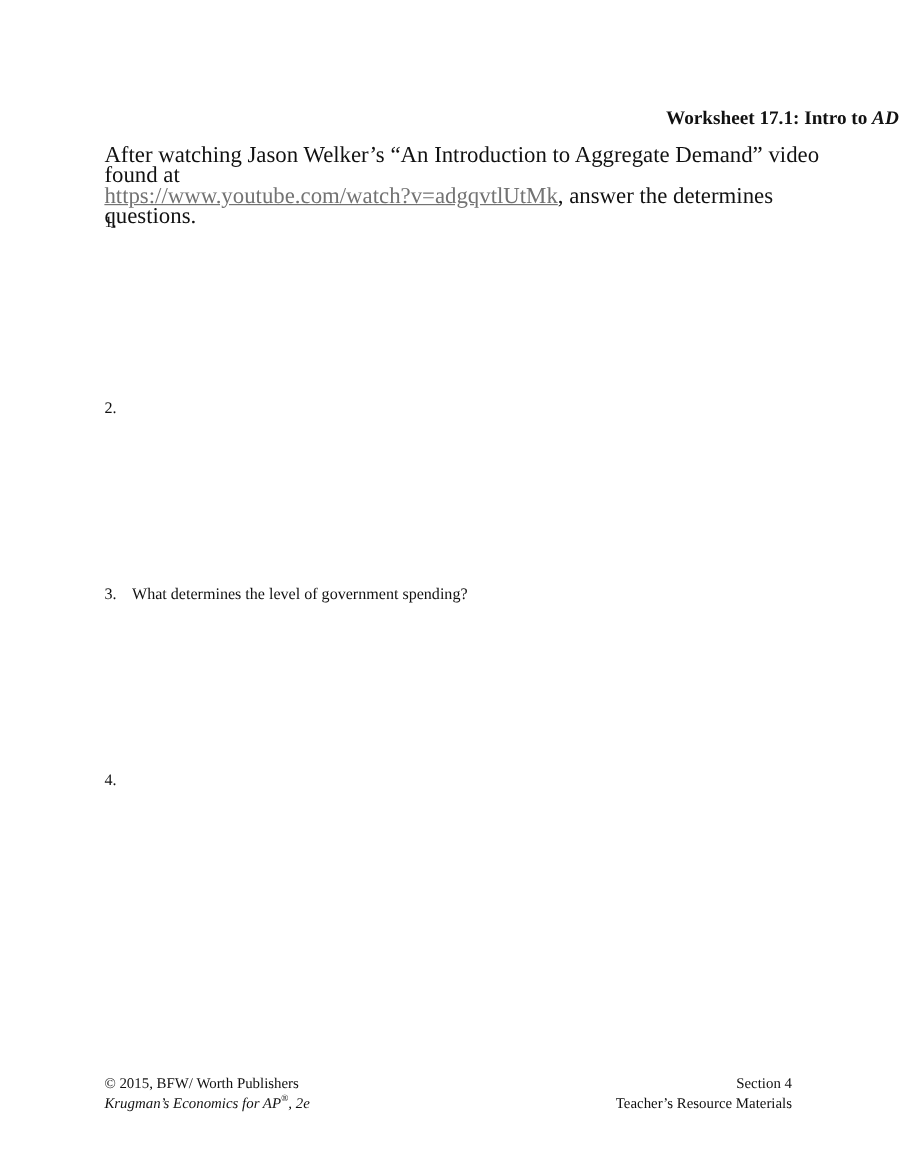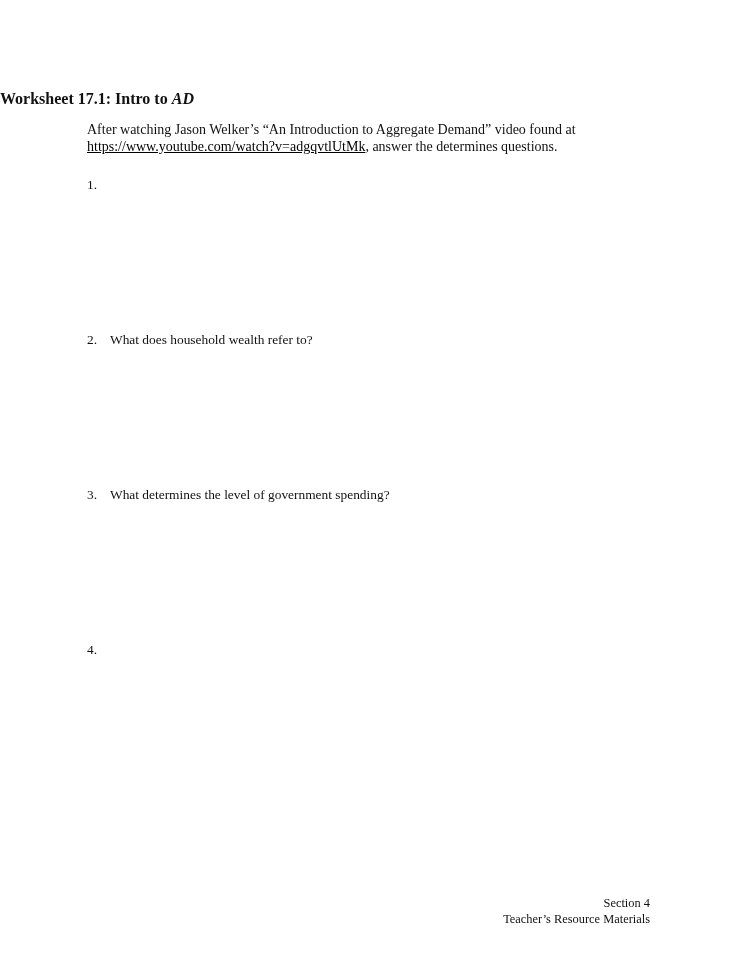--- a/index.html
+++ b/index.html
@@ -19,35 +19,35 @@
       position: absolute;
       left: 0; top: 0;
       width: 749px; height: 970px;
       background: #ffffff;
     }
     .title {
       position: absolute;
       top: 90px;
       left: 0;
       width: 749px;
-      text-align: left;
+      text-align: right;
       font-size: 16px;
       font-weight: bold;
     }
     .title .italic { font-style: italic; }
     .intro {
       position: absolute;
       left: 87px;
       top: 121px;
       width: 600px;
-      font-size: 14px;
+      font-size: 19px;
       line-height: 17px;
     }
     .intro a {
-      color: #000000;
+      color: #737373;
       text-decoration: underline;
     }
     .question {
       position: absolute;
       left: 87px;
       font-size: 13.4px;
       line-height: 17px;
       display: flex;
     }
     .question .num {
@@ -61,21 +61,21 @@
     .q4 { top: 641px; }
     .footer-left {
       position: absolute;
       left: 87px;
       top: 895px;
       font-size: 12.4px;
       line-height: 16px;
     }
     .footer-right {
       position: absolute;
-      right: 99px;
+      right: 89px;
       top: 895px;
       text-align: right;
       font-size: 12.4px;
       line-height: 16px;
     }
     .footer-left .line2 { font-style: italic; }
     sup { font-size: 8px; vertical-align: super; line-height: 0; }
   </style>
 </head>
 <body>
@@ -88,31 +88,34 @@
     <span>After watching Jason Welker’s “An Introduction to Aggregate Demand” video found at</span><br>
     <a>https://www.youtube.com/watch?v=adgqvtlUtMk</a><span>, answer the determines questions.</span>
   </div>
 
   <div class="question q1">
     <span class="num">1.</span>
   </div>
 
   <div class="question q2">
     <span class="num">2.</span>
-    <span>What does household wealth refer to?</span>
   </div>
 
   <div class="question q3">
     <span class="num">3.</span>
     <span>What determines the level of government spending?</span>
   </div>
 
   <div class="question q4">
     <span class="num">4.</span>
   </div>
 
+  <div class="footer-left">
+    <div>© 2015, BFW/ Worth Publishers</div>
+    <div class="line2"><span>Krugman’s Economics for AP</span><sup>®</sup><span>, 2e</span></div>
+  </div>
 
   <div class="footer-right">
     <div>Section 4</div>
     <div>Teacher’s Resource Materials</div>
   </div>
 
 </div>
 
 </body></html>

